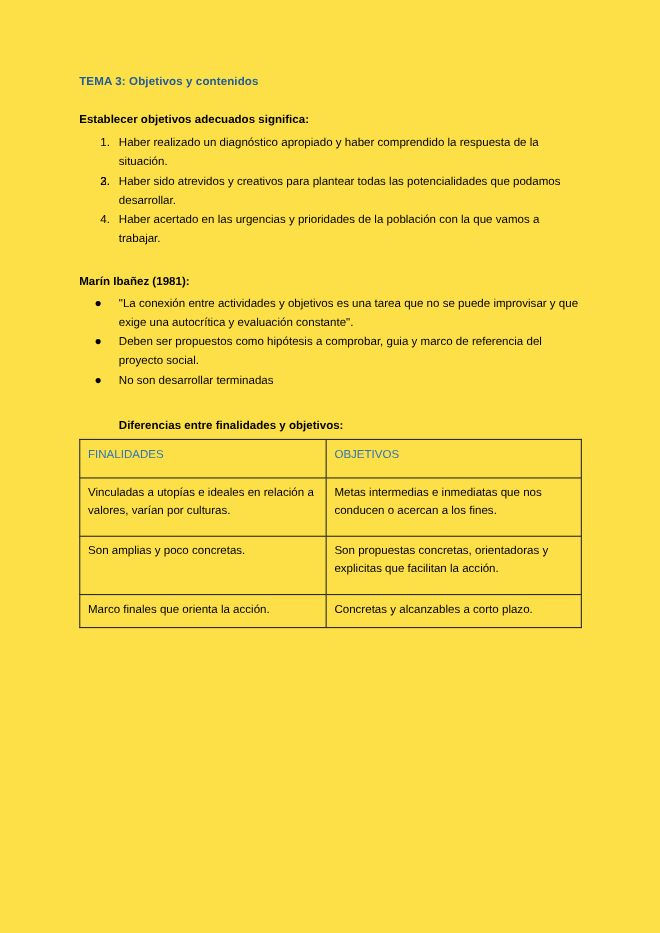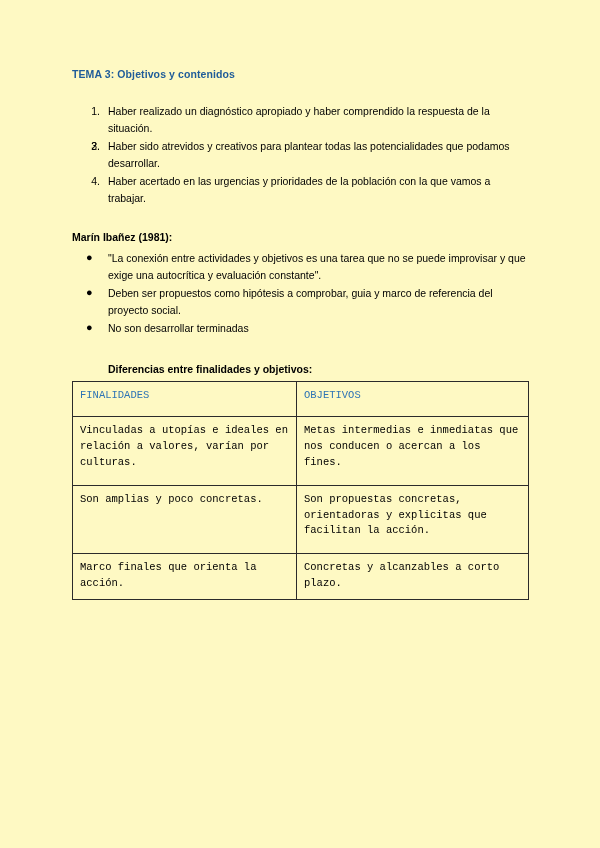--- a/index.html
+++ b/index.html
@@ -14,21 +14,21 @@
     color: #000000;
     position: relative;
     overflow: hidden;
   }
 
   .page {
     position: absolute;
     left: 0; top: 0;
     width: 600px;
     height: 848px;
-    background: #fef9c3;
+    background: #fde047;
   }
 
   .content {
     position: absolute;
     left: 72px;
     top: 68px;
     width: 456px;
   }
 
   .doc-title {
@@ -93,21 +93,20 @@
     font-size: 10.5px;
     font-weight: bold;
     margin: 0 0 6px 0;
     padding-left: 36px;
   }
 
   table.cmp {
     border-collapse: collapse;
     width: 456px;
     table-layout: fixed;
-    font-family: Liberation Mono, monospace;
   }
   table.cmp col.c1 { width: 224px; }
   table.cmp col.c2 { width: 232px; }
 
   table.cmp th, table.cmp td {
     border: 1px solid #2b2b2b;
     vertical-align: top;
     padding: 6px 7px 7px 7px;
     font-size: 10.5px;
     line-height: 1.52;
@@ -125,20 +124,21 @@
   table.cmp tr.tall td { padding-bottom: 14px; }
 </style>
 </head>
 <body>
 
 <div class="page">
   <div class="content">
 
     <h1 class="doc-title">TEMA 3: Objetivos y contenidos</h1>
 
+    <h2 class="section-heading">Establecer objetivos adecuados significa:</h2>
 
     <ol class="numbered">
       <li>
         <span class="num">1.</span>
         <span>Haber realizado un diagnóstico apropiado y haber comprendido la respuesta de la situación.</span>
       </li>
       <li>
         <span class="num">2.</span>
       </li>
       <li>

